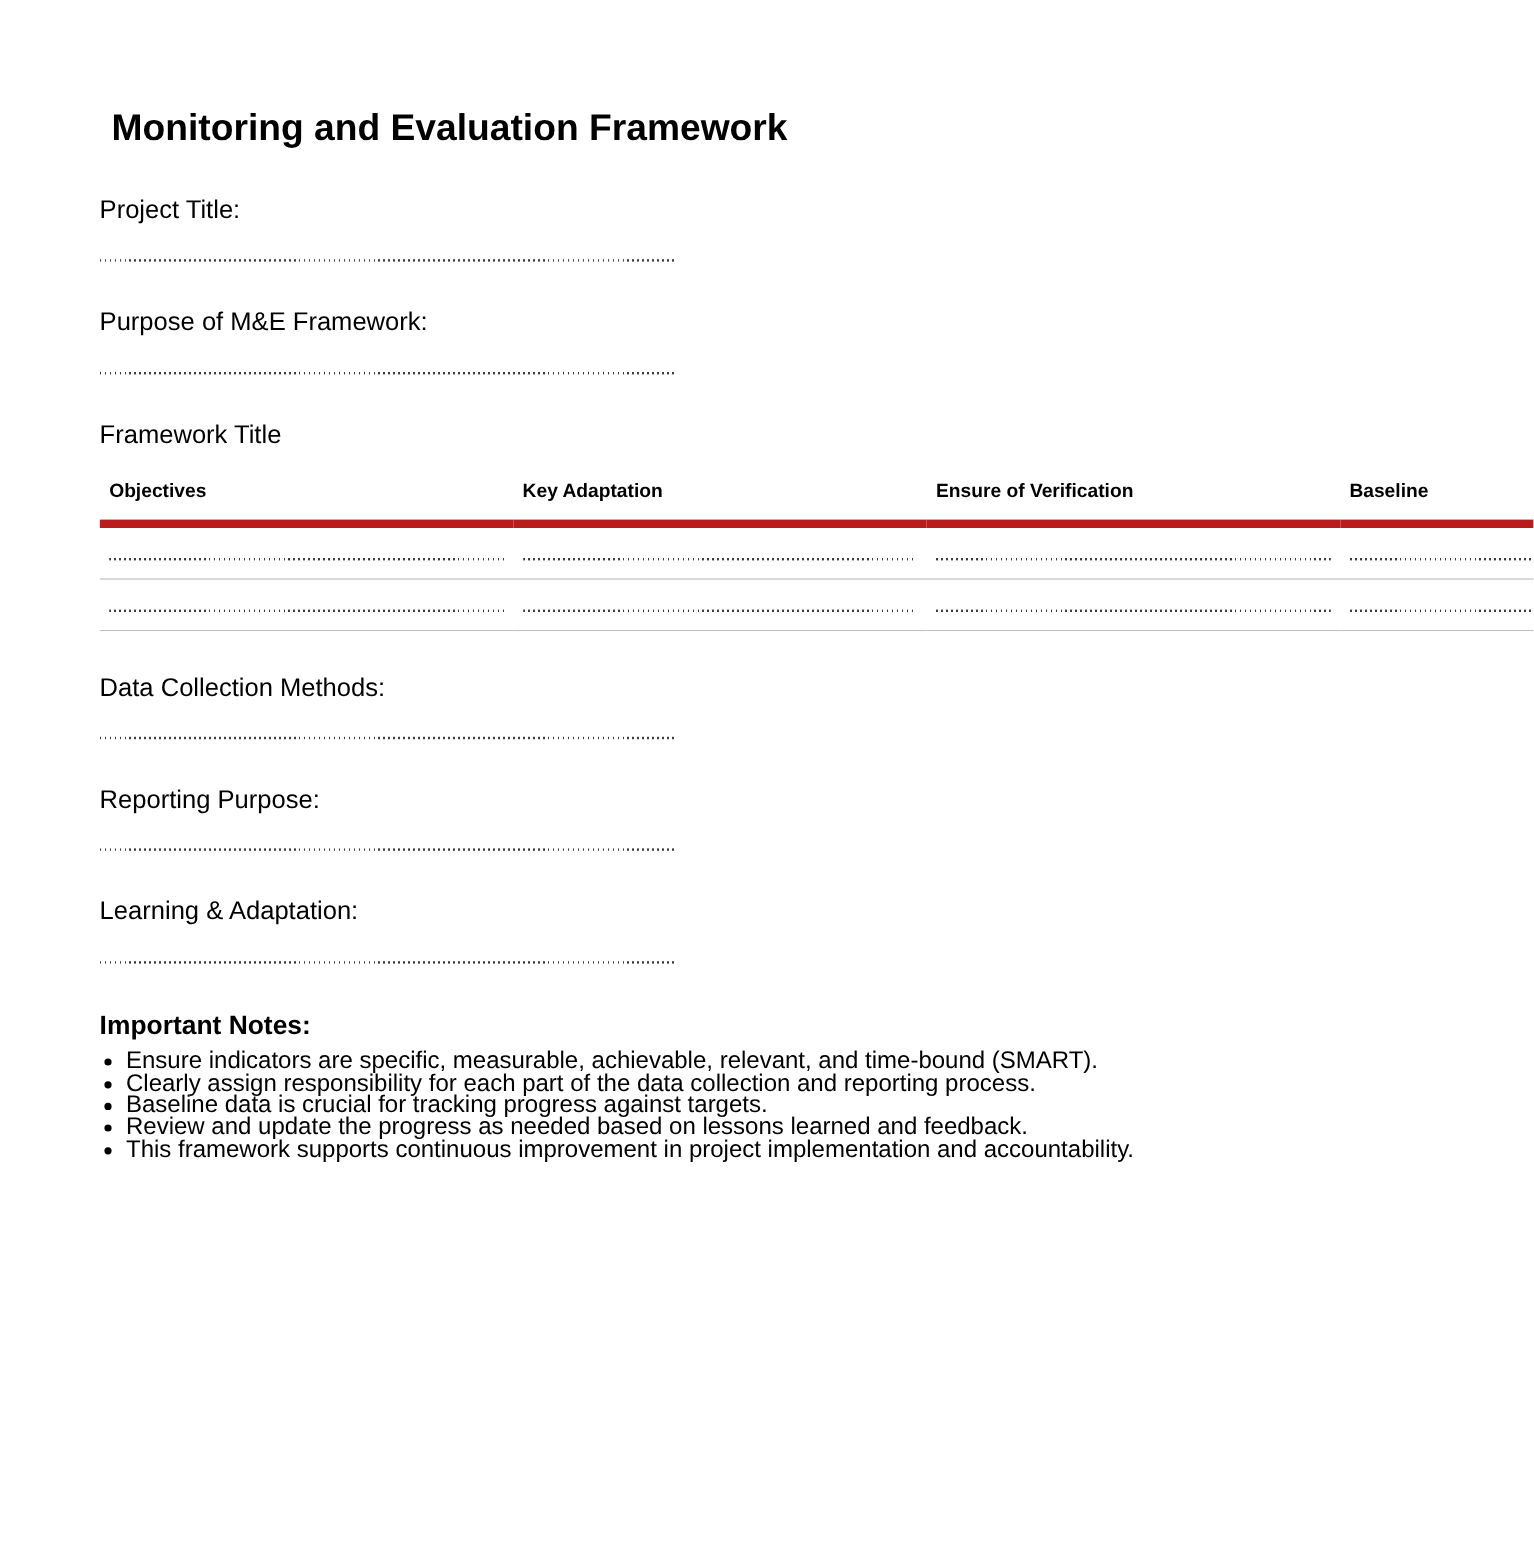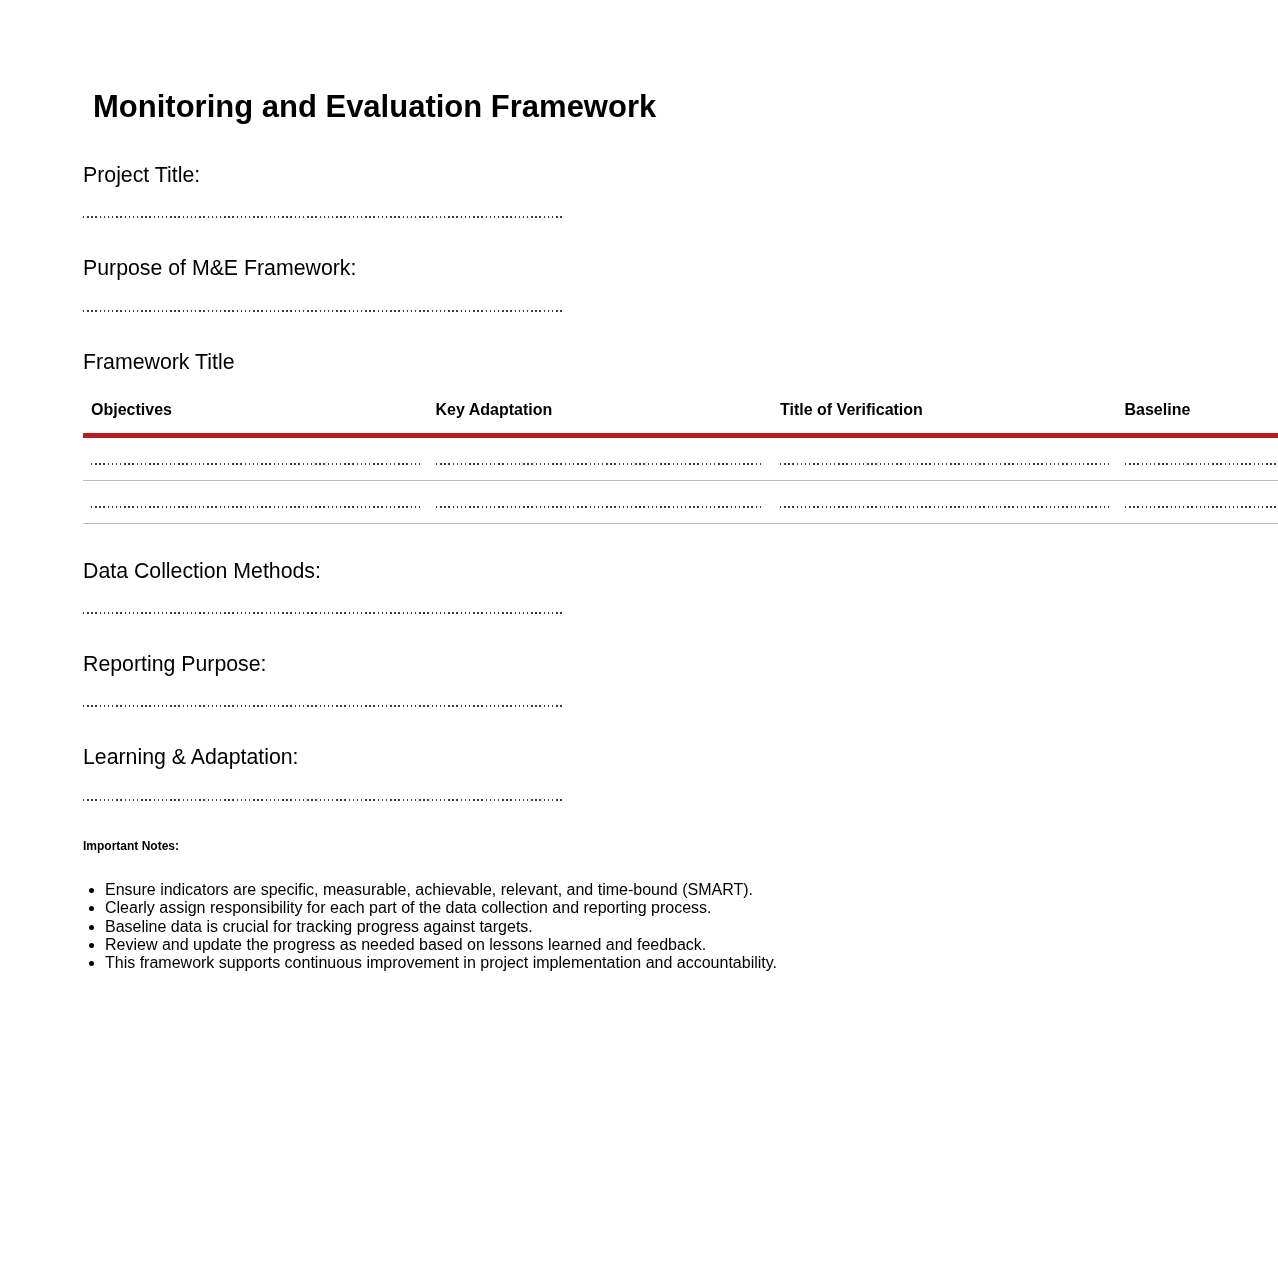--- a/index.html
+++ b/index.html
@@ -22,21 +22,21 @@
 
   h2.section-heading {
     font-size: 21.3px;
     line-height: 1.15;
     font-weight: 400;
     margin: 38px 0 0 0;
   }
   h2.section-heading.after-table { margin-top: 35px; }
 
   h3.notes-heading {
-    font-size: 12px;
+    font-size: 22px;
     line-height: 1.15;
     font-weight: 700;
     margin: 39px 0 0 0;
   }
 
   
   .dotline {
     width: 479px;
     height: 2px;
     margin-top: 29px;
@@ -55,40 +55,40 @@
     width: 1378px;          
     border-collapse: collapse;
   }
   table.framework-table th {
     width: 344.5px;
     text-align: left;
     font-size: 16px;
     line-height: 18.4px;
     font-weight: 700;
     padding: 9px 8px 13px 8px;
-    border-bottom: 5px solid #b91c1c;
+    border-bottom: 7px solid #b91c1c;
   }
   table.framework-table td {
     padding: 12px 8px;
     border-bottom: 1px solid #bfbfbf;
   }
   .cell-dots {
     height: 18px;
     background-image: repeating-linear-gradient(90deg,
       #3c3c3c 0, #3c3c3c 1.4px, transparent 1.4px, transparent 4.15px);
     background-repeat: no-repeat;
     background-size: 100% 2px;
     background-position: 0 13px;
   }
 
   
   ul.notes-list {
-    margin: 27px 0 0 0;
+    margin: 8px 0 0 0;
     padding-left: 22px;
-    font-size: 16px;
+    font-size: 20px;
     line-height: 18.4px;
   }
   ul.notes-list li { margin: 0; }
 </style>
 </head>
 <body>
 
 <h1 class="doc-title">Monitoring and Evaluation Framework</h1>
 
 <h2 class="section-heading">Project Title:</h2>
@@ -98,21 +98,21 @@
 <div class="dotline"></div>
 
 <h2 class="section-heading">Framework Title</h2>
 
 <div class="table-clip">
   <table class="framework-table">
     <thead>
       <tr>
         <th>Objectives</th>
         <th>Key Adaptation</th>
-        <th>Title of Verification</th>
+        <th>Ensure of Verification</th>
         <th>Baseline</th>
       </tr>
     </thead>
     <tbody>
       <tr>
         <td>
             <div class="cell-dots"></div>
           </td>
         <td>
             <div class="cell-dots"></div>

